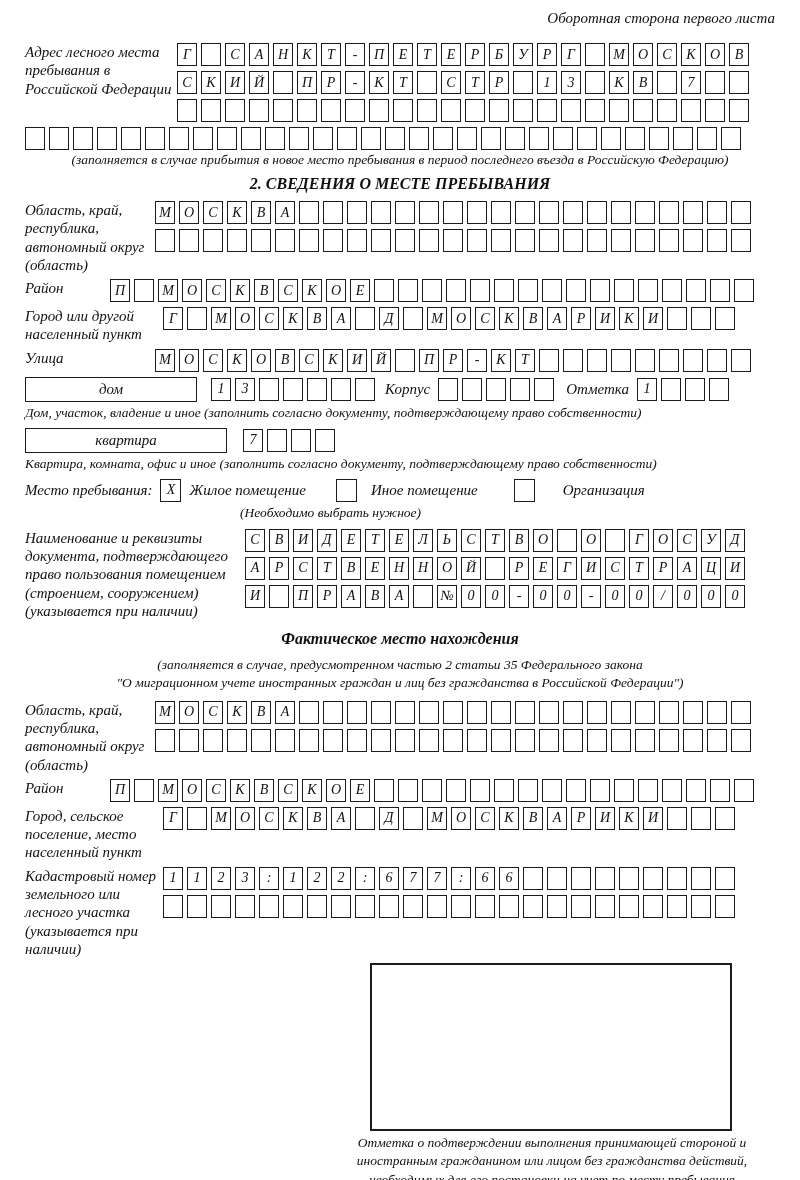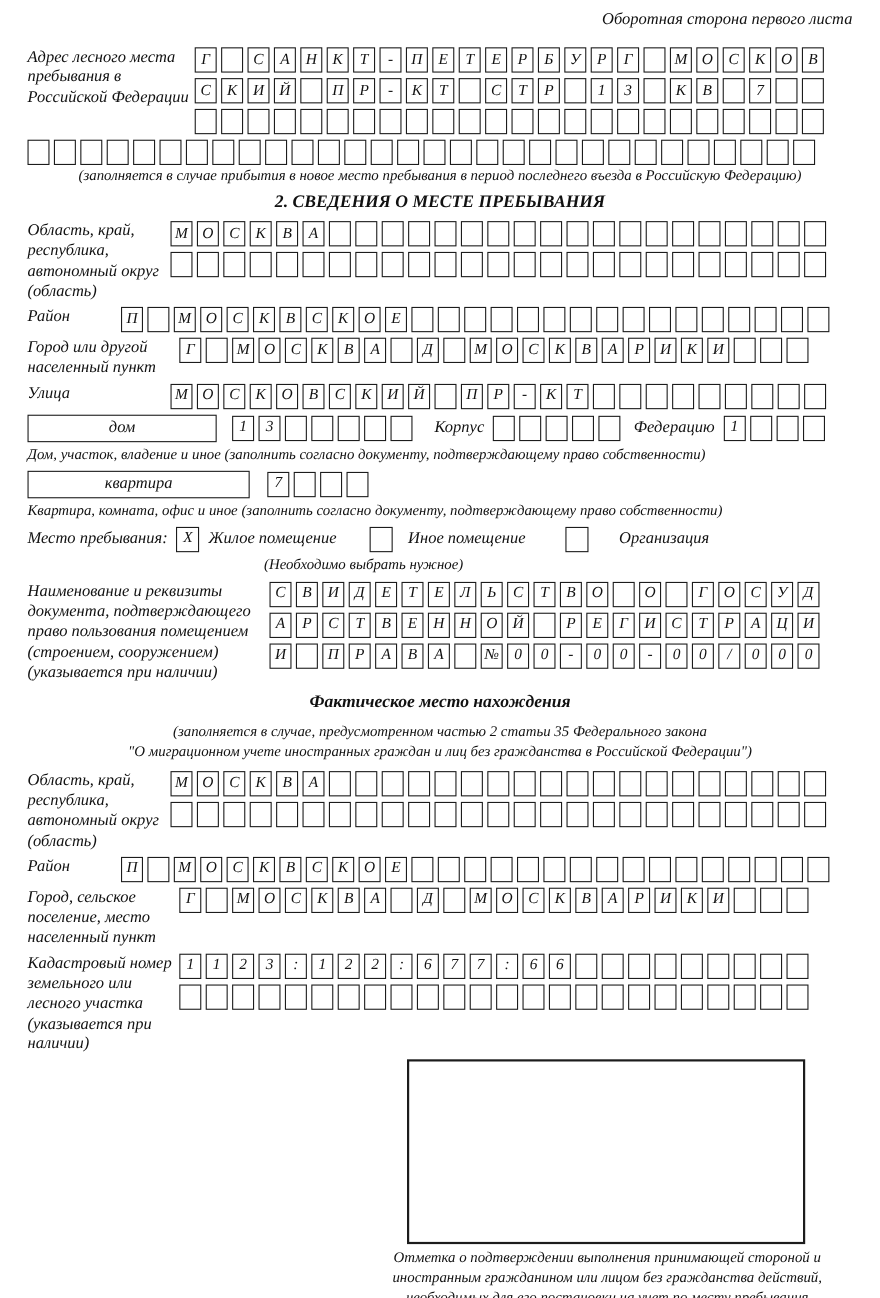--- a/index.html
+++ b/index.html
@@ -329,29 +329,29 @@
     <span class="namedbox" style="width:172px;">дом</span>
     <span class="cells" style="margin-left:14px;">
         <span class="cb">1</span>
         <span class="cb">3</span>
         <span class="cb"></span>
         <span class="cb"></span>
         <span class="cb"></span>
         <span class="cb"></span>
         <span class="cb"></span>
       </span>
-    <span class="lbl" style="margin-left:20px;">Корпус</span>
+    <span class="lbl" style="margin-left:10px;">Корпус</span>
     <span class="cells" style="margin-left:8px;">
         <span class="cb"></span>
         <span class="cb"></span>
         <span class="cb"></span>
         <span class="cb"></span>
         <span class="cb"></span>
       </span>
-    <span class="lbl" style="margin-left:12px;">Федерацию</span>
+    <span class="lbl" style="margin-left:12px;">Отметка</span>
     <span class="cells" style="margin-left:8px;">
         <span class="cb">1</span>
         <span class="cb"></span>
         <span class="cb"></span>
         <span class="cb"></span>
       </span>
   </div>
   <div class="caption">Дом, участок, владение и иное (заполнить согласно документу, подтверждающему право собственности)</div>
 
   <div class="inline-row">

